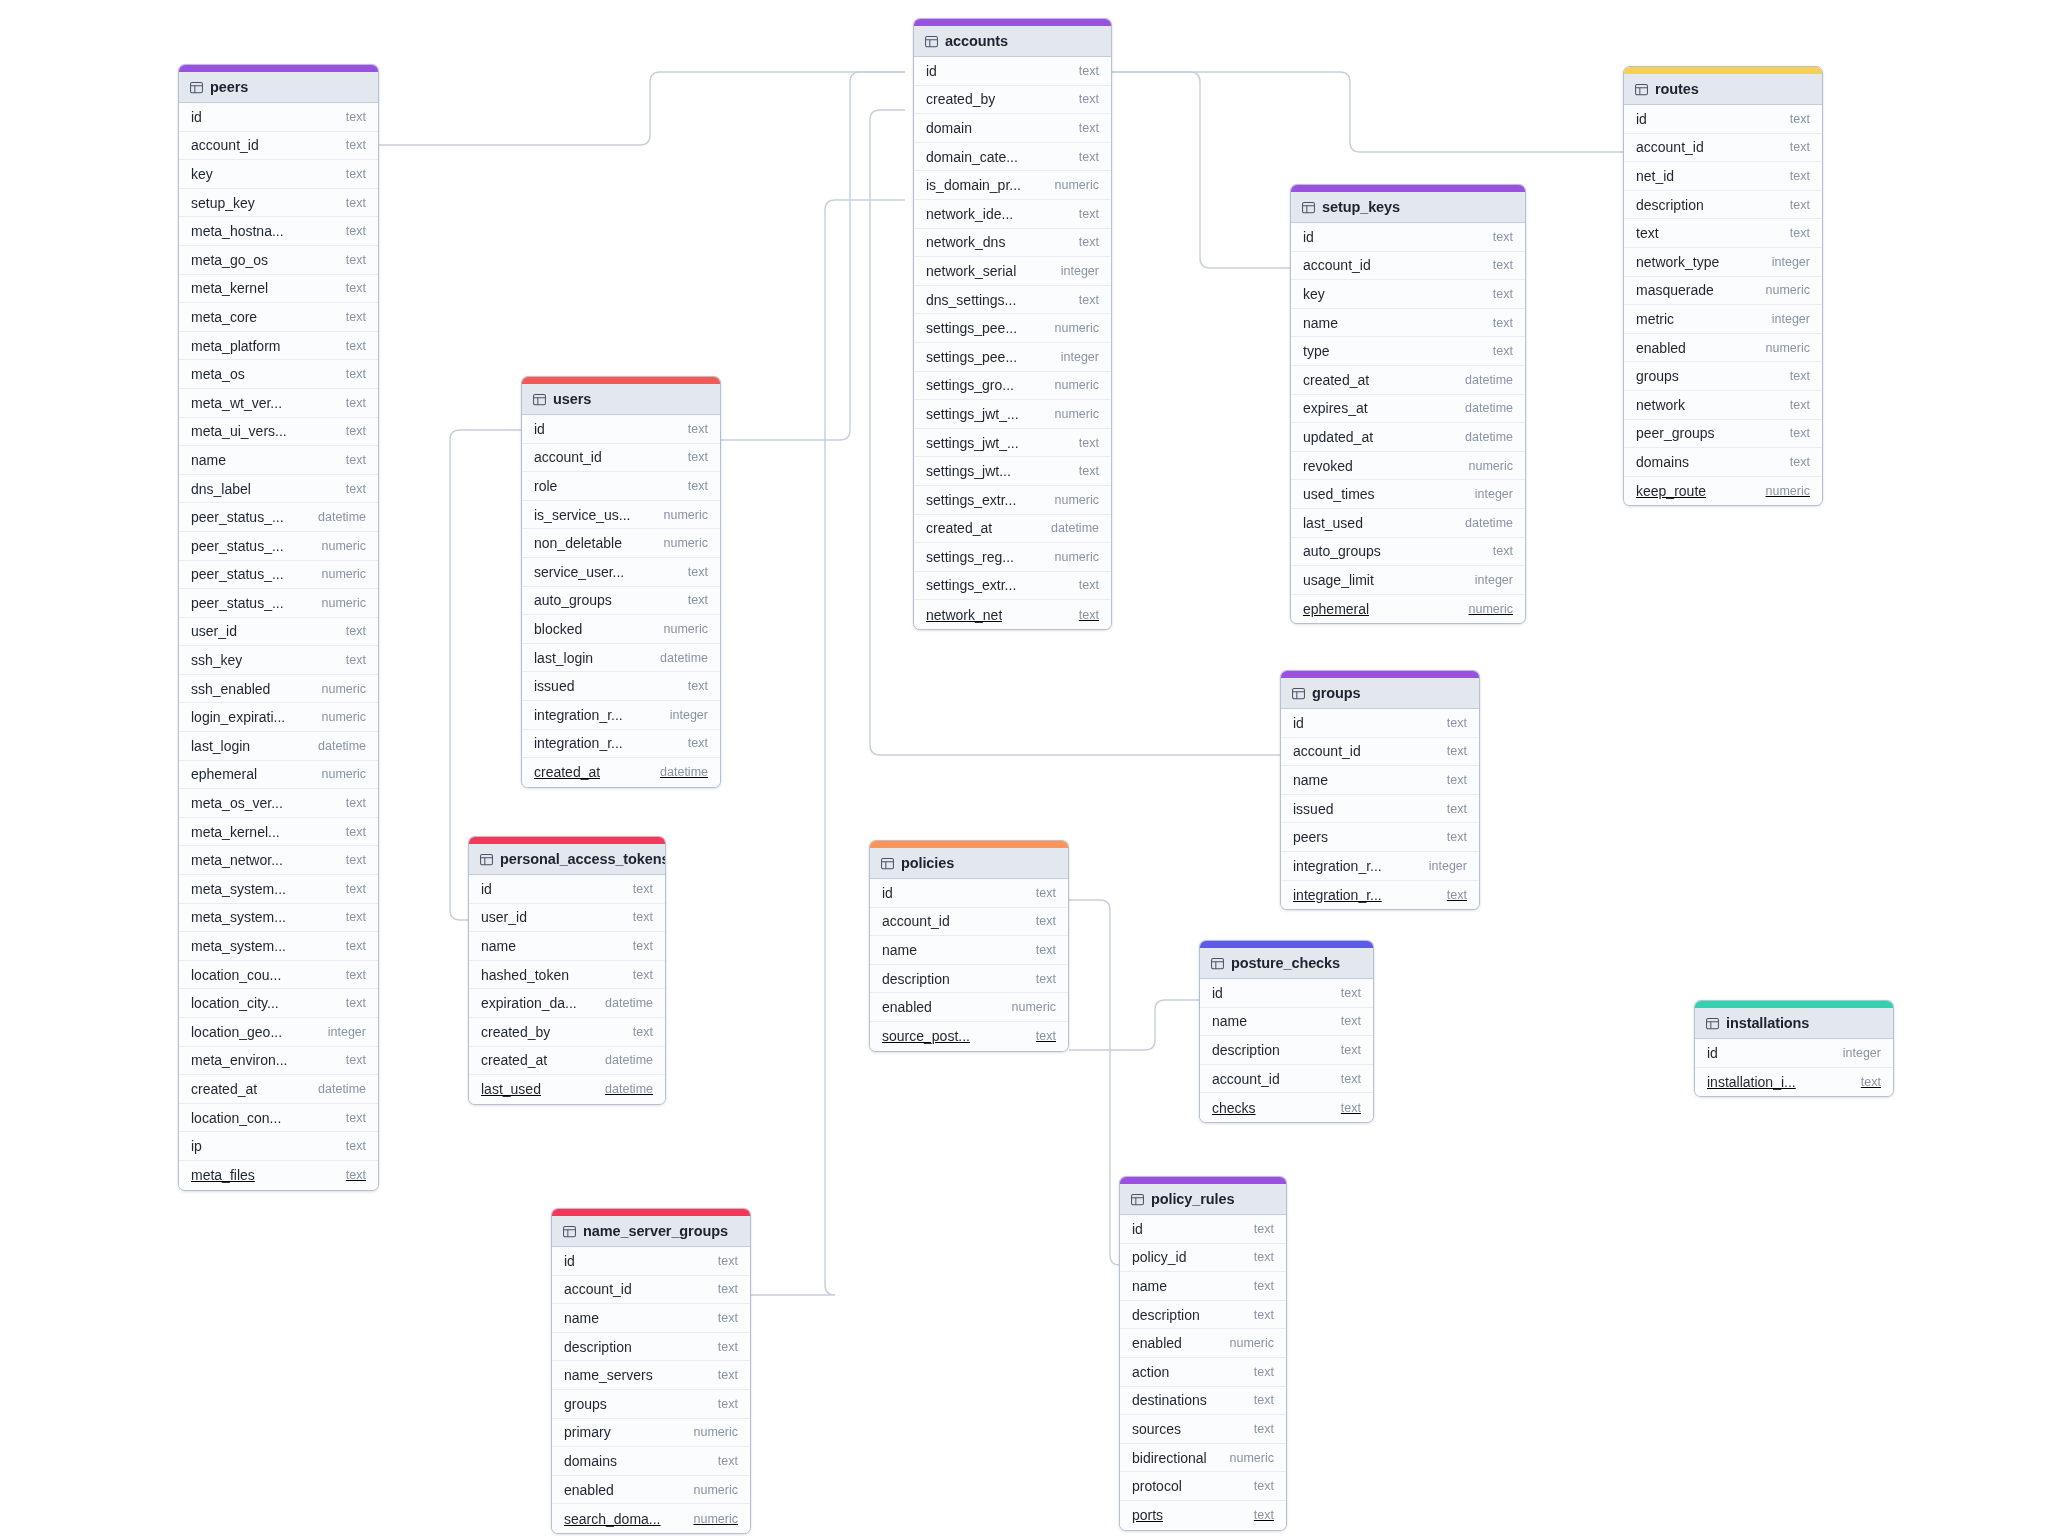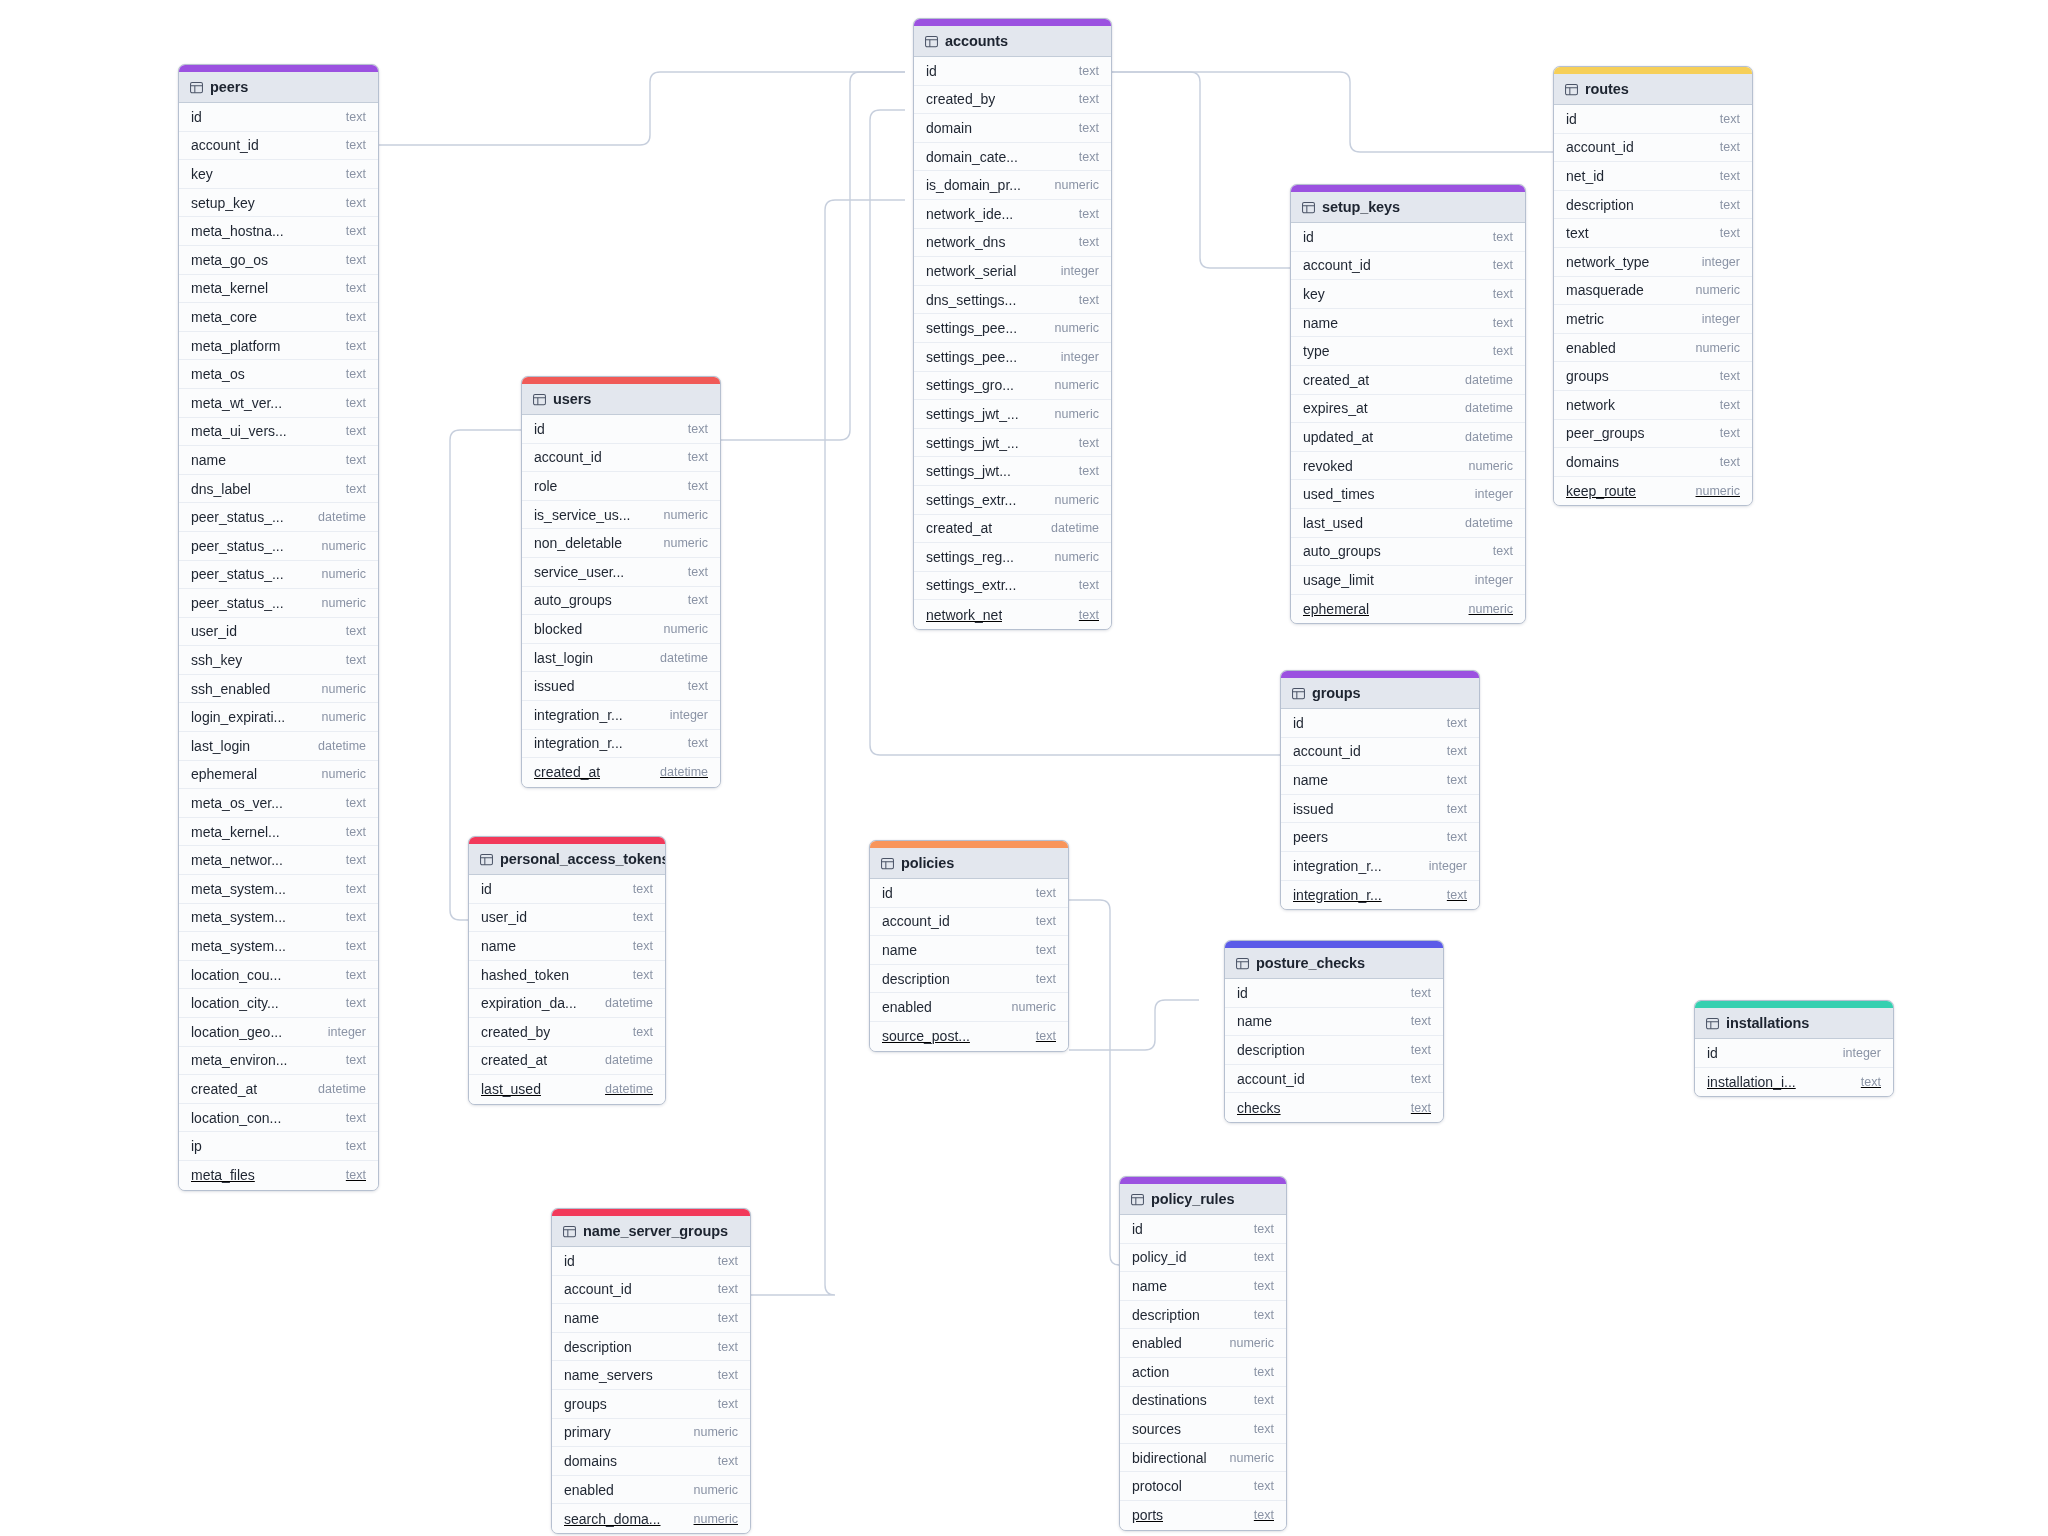--- a/index.html
+++ b/index.html
@@ -717,21 +717,21 @@
       </div>
       <div class="field-row">
         <span class="field-name">integration_r...</span>
         <span class="field-type">integer</span>
       </div>
       <div class="field-row">
         <span class="field-name">integration_r...</span>
         <span class="field-type">text</span>
       </div>
     </div>
-    <div class="table-node" style="left: 1224px; top: 940px; width: 220px;">
+    <div class="table-node" style="left: 1199px; top: 940px; width: 175px;">
       <div class="accent-bar" style="background: rgb(91, 91, 232);"></div>
       <div class="node-header">
         <span class="tbl-icon">
           <svg width="13" height="13" viewBox="0 0 14 14">
             <rect x="0.6" y="1.6" width="12.8" height="11" rx="1.6" fill="none" stroke="#4a5366" stroke-width="1.1"></rect>
             <line x1="0.6" y1="5.1" x2="13.4" y2="5.1" stroke="#4a5366" stroke-width="1.1"></line>
             <line x1="5.2" y1="5.1" x2="5.2" y2="12.6" stroke="#4a5366" stroke-width="1.1"></line>
           </svg>
         </span>
         <span class="node-title">posture_checks</span>
@@ -750,21 +750,21 @@
       </div>
       <div class="field-row">
         <span class="field-name">account_id</span>
         <span class="field-type">text</span>
       </div>
       <div class="field-row">
         <span class="field-name">checks</span>
         <span class="field-type">text</span>
       </div>
     </div>
-    <div class="table-node" style="left: 1553px; top: 66px; width: 200px;">
+    <div class="table-node" style="left: 1623px; top: 66px; width: 200px;">
       <div class="accent-bar" style="background: rgb(246, 207, 88);"></div>
       <div class="node-header">
         <span class="tbl-icon">
           <svg width="13" height="13" viewBox="0 0 14 14">
             <rect x="0.6" y="1.6" width="12.8" height="11" rx="1.6" fill="none" stroke="#4a5366" stroke-width="1.1"></rect>
             <line x1="0.6" y1="5.1" x2="13.4" y2="5.1" stroke="#4a5366" stroke-width="1.1"></line>
             <line x1="5.2" y1="5.1" x2="5.2" y2="12.6" stroke="#4a5366" stroke-width="1.1"></line>
           </svg>
         </span>
         <span class="node-title">routes</span>

